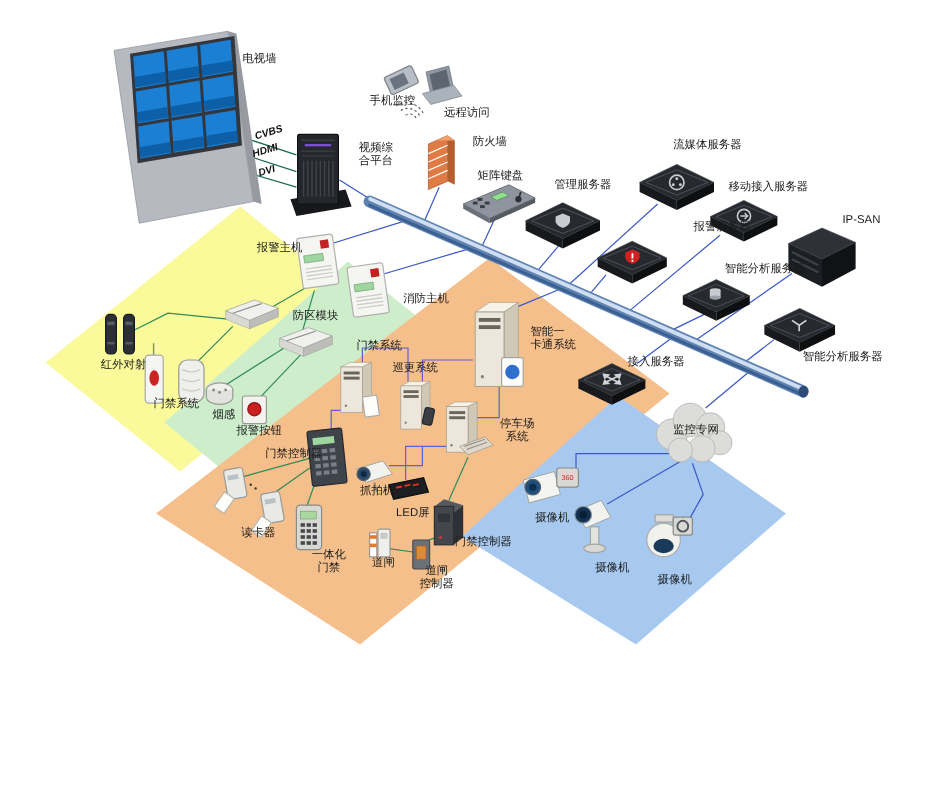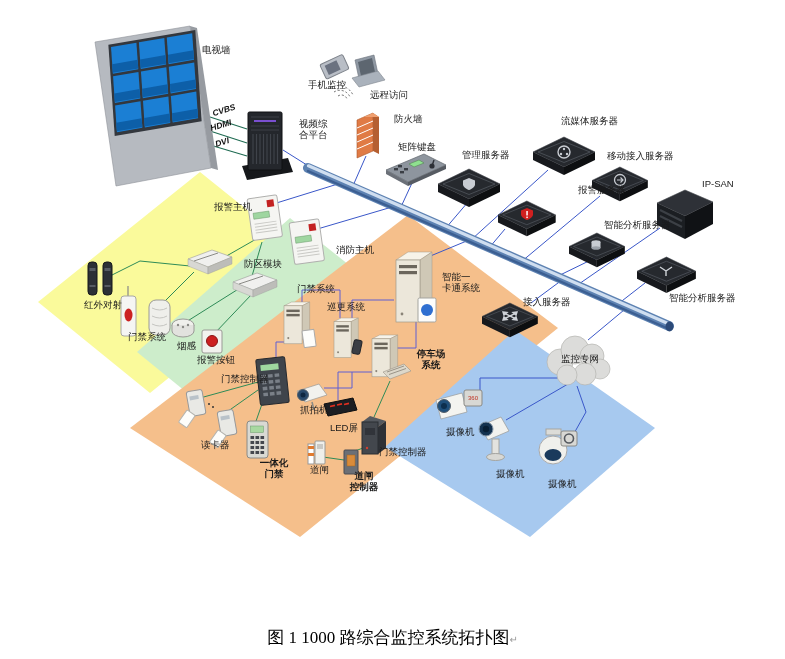--- a/index.html
+++ b/index.html
@@ -1,21 +1,21 @@
 <!DOCTYPE html>
 <html><head>
 <meta charset="utf-8">
 <style>
   html,body{margin:0;padding:0;background:#fff;}
   #page{position:relative;width:785px;height:659px;background:#fff;overflow:hidden;
         font-family:"Liberation Sans",sans-serif;}
   #diagram{position:absolute;left:0;top:0;}
   .lbl{position:absolute;font:9.5px/1.2 "Liberation Sans",sans-serif;color:#1a1a1a;
        white-space:pre-line;margin-left:10px;}
-  .lbl.c{text-align:center;font-weight:bold;}
+  .lbl.c{text-align:center;}
   .sig{position:absolute;font:italic bold 8.5px "Liberation Sans",sans-serif;color:#111;
        transform:rotate(-17deg);}
   #caption{position:absolute;left:0;top:626px;width:785px;text-align:center;
            font:17px "Liberation Serif",serif;color:#000;}
   #caption .mark{font-size:10px;color:#999;vertical-align:middle;}
 </style>
 </head>
 <body>
 
 <div id="page">
@@ -466,15 +466,14 @@
 控制器</div>
 <div class="lbl" style="left:551px;top:353px">监控专网</div>
 <div class="lbl" style="left:436px;top:426px">摄像机</div>
 <div class="lbl" style="left:486px;top:468px">摄像机</div>
 <div class="lbl" style="left:538px;top:478px">摄像机</div>
 
 <span class="sig" style="left:212px;top:105px">CVBS</span>
 <span class="sig" style="left:210px;top:120px">HDMI</span>
 <span class="sig" style="left:215px;top:137px">DVI</span>
 
-<div id="caption"><span>图 1 1000 路综合监控系统拓扑图</span><span class="mark">↵</span></div>
 
 </div>
 
 </body></html>

